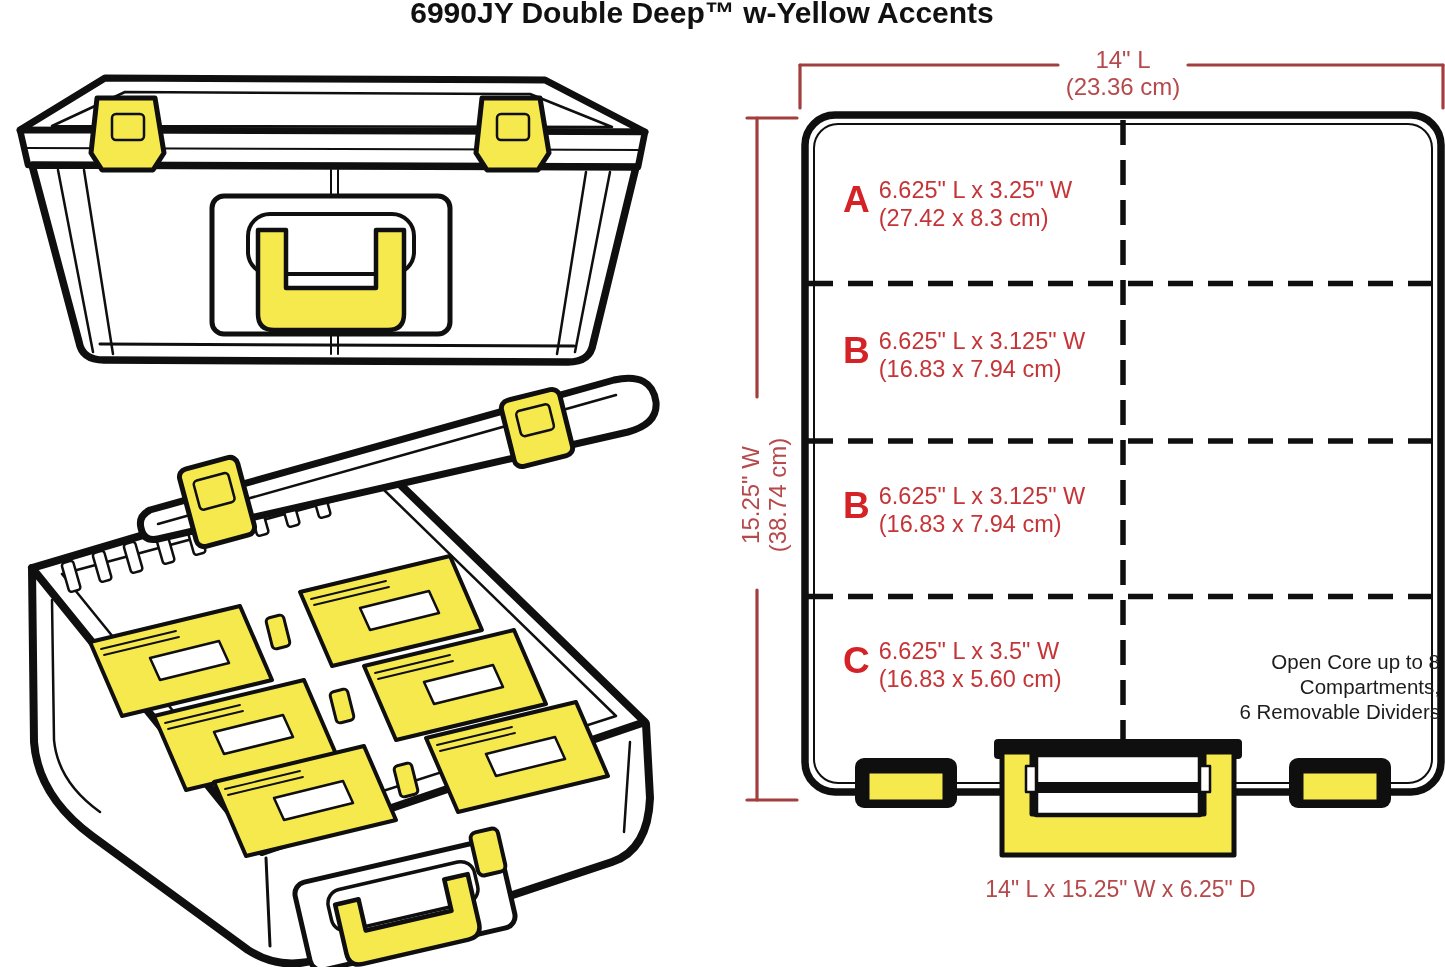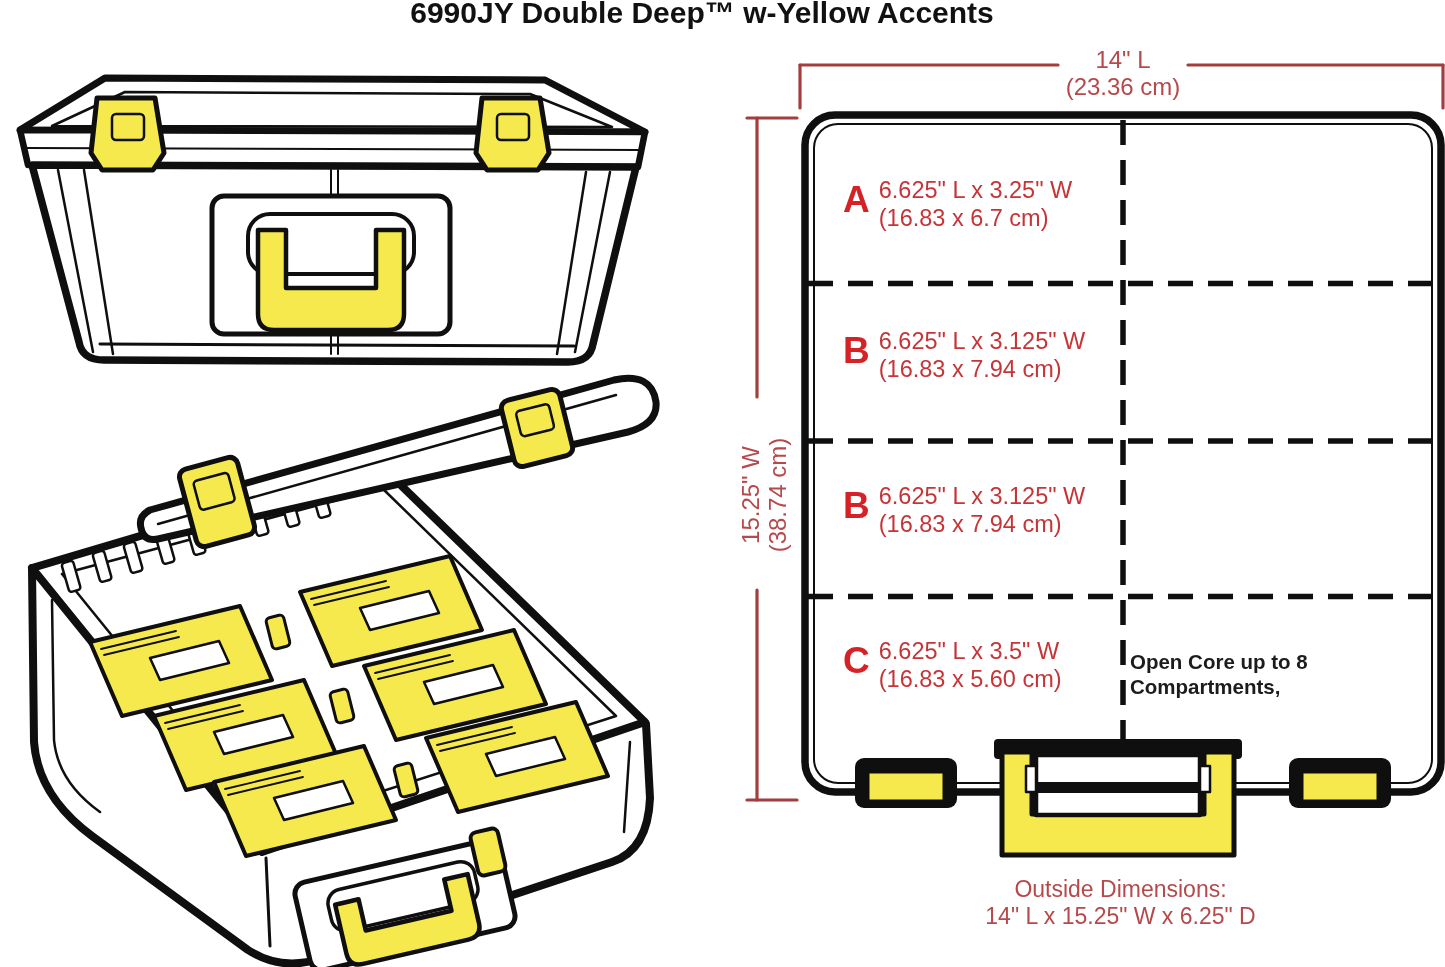--- a/index.html
+++ b/index.html
@@ -19,22 +19,22 @@
     left:682px;top:413px;width:164px;height:164px;
     display:flex;align-items:center;justify-content:center;
   }
   .rot-wrap .inner{transform:rotate(-90deg);}
   .comp-row{display:flex;gap:9px;left:843px;}
   .comp-letter{
     font-size:37px;font-weight:bold;color:#d42227;line-height:37px;margin-top:5px;
   }
   .comp-dims{font-size:23.5px;line-height:28px;color:#c53538;white-space:nowrap;}
   .note{
-    left:1130px;top:649px;width:310px;text-align:left;
-    font-size:20.5px;font-weight:bold;color:#1c1c1c;line-height:25px;
+    left:1130px;top:649px;width:310px;text-align:right;
+    font-size:20.5px;font-weight:normal;color:#1c1c1c;line-height:25px;
   }
   .outside{
     left:948px;top:876px;width:345px;text-align:center;
     font-size:23px;color:#b5494b;line-height:26.5px;
   }
   svg{display:block;}
 </style>
 </head>
 <body>
 
@@ -207,21 +207,21 @@
   <div class="inner dim-label">
     <div>15.25" W</div>
     <div>(38.74 cm)</div>
   </div>
 </div>
 
 <div class="abs comp-row" style="top:176px;">
   <div class="comp-letter">A</div>
   <div class="comp-dims">
     <div>6.625" L x 3.25" W</div>
-    <div>(16.83 x 6.7 cm)</div>
+    <div>(27.42 x 8.3 cm)</div>
   </div>
 </div>
 
 <div class="abs comp-row" style="top:327px;">
   <div class="comp-letter">B</div>
   <div class="comp-dims">
     <div>6.625" L x 3.125" W</div>
     <div>(16.83 x 7.94 cm)</div>
   </div>
 </div>
@@ -237,18 +237,18 @@
 <div class="abs comp-row" style="top:637px;">
   <div class="comp-letter">C</div>
   <div class="comp-dims">
     <div>6.625" L x 3.5" W</div>
     <div>(16.83 x 5.60 cm)</div>
   </div>
 </div>
 
 <div class="abs note">
   <div>Open Core up to 8 Compartments,</div>
+  <div>6 Removable Dividers</div>
 </div>
 
 <div class="abs outside">
-  <div>Outside Dimensions:</div>
   <div>14" L x 15.25" W x 6.25" D</div>
 </div>
 
 </body></html>

